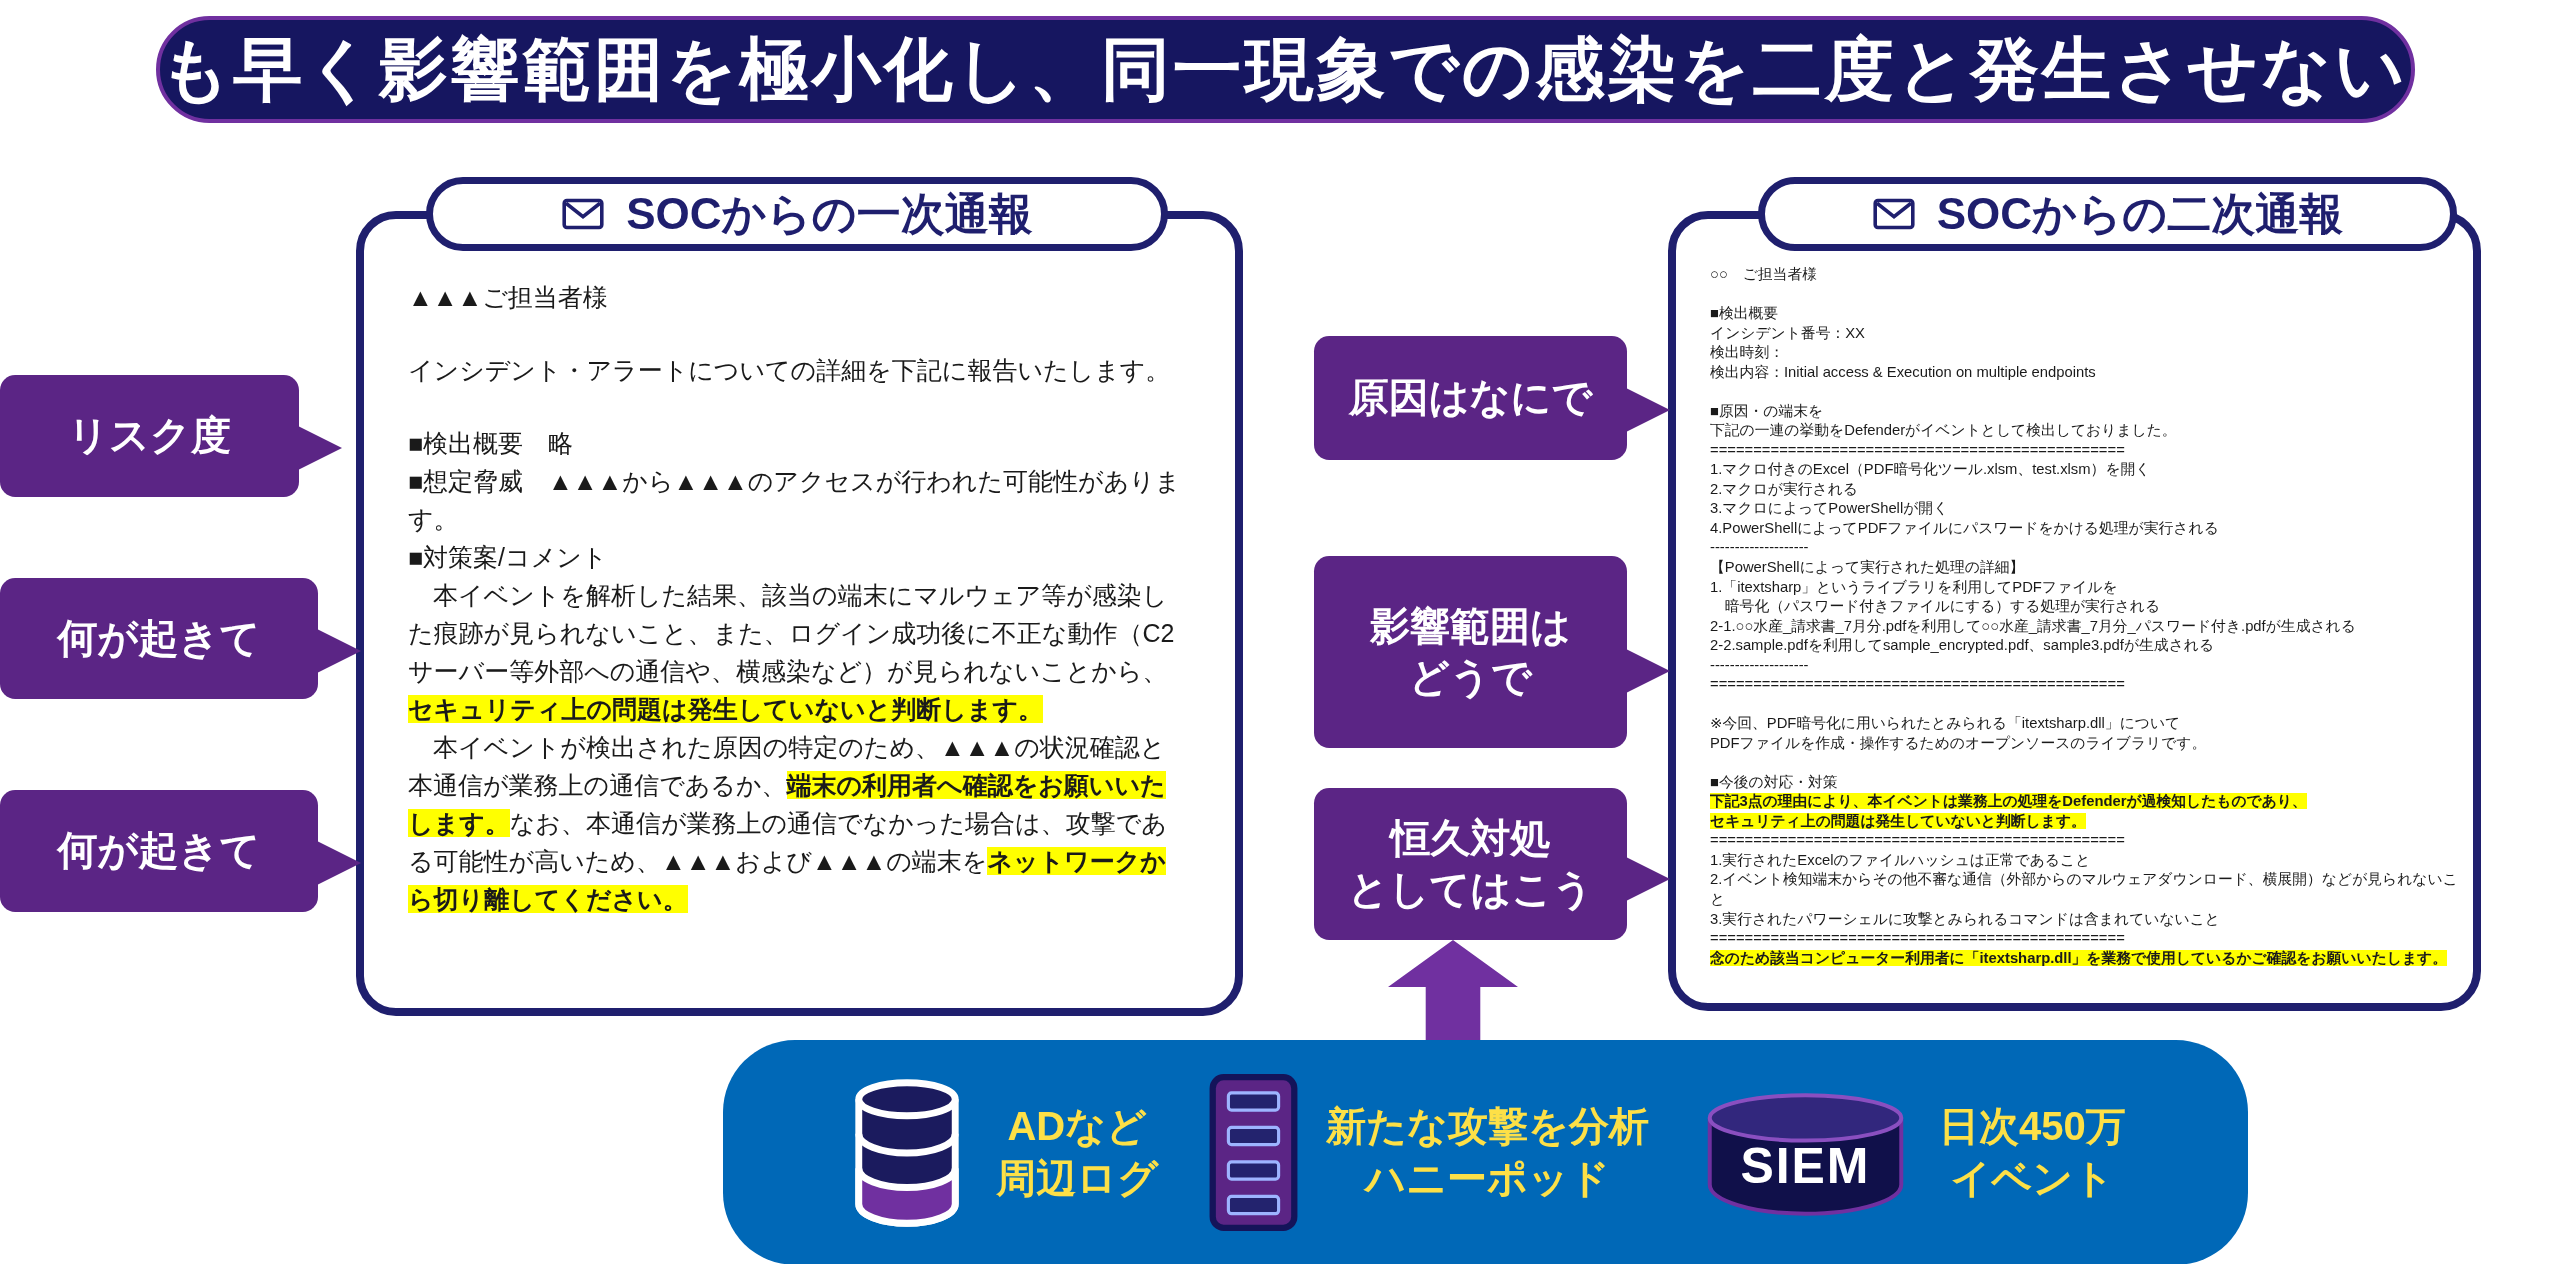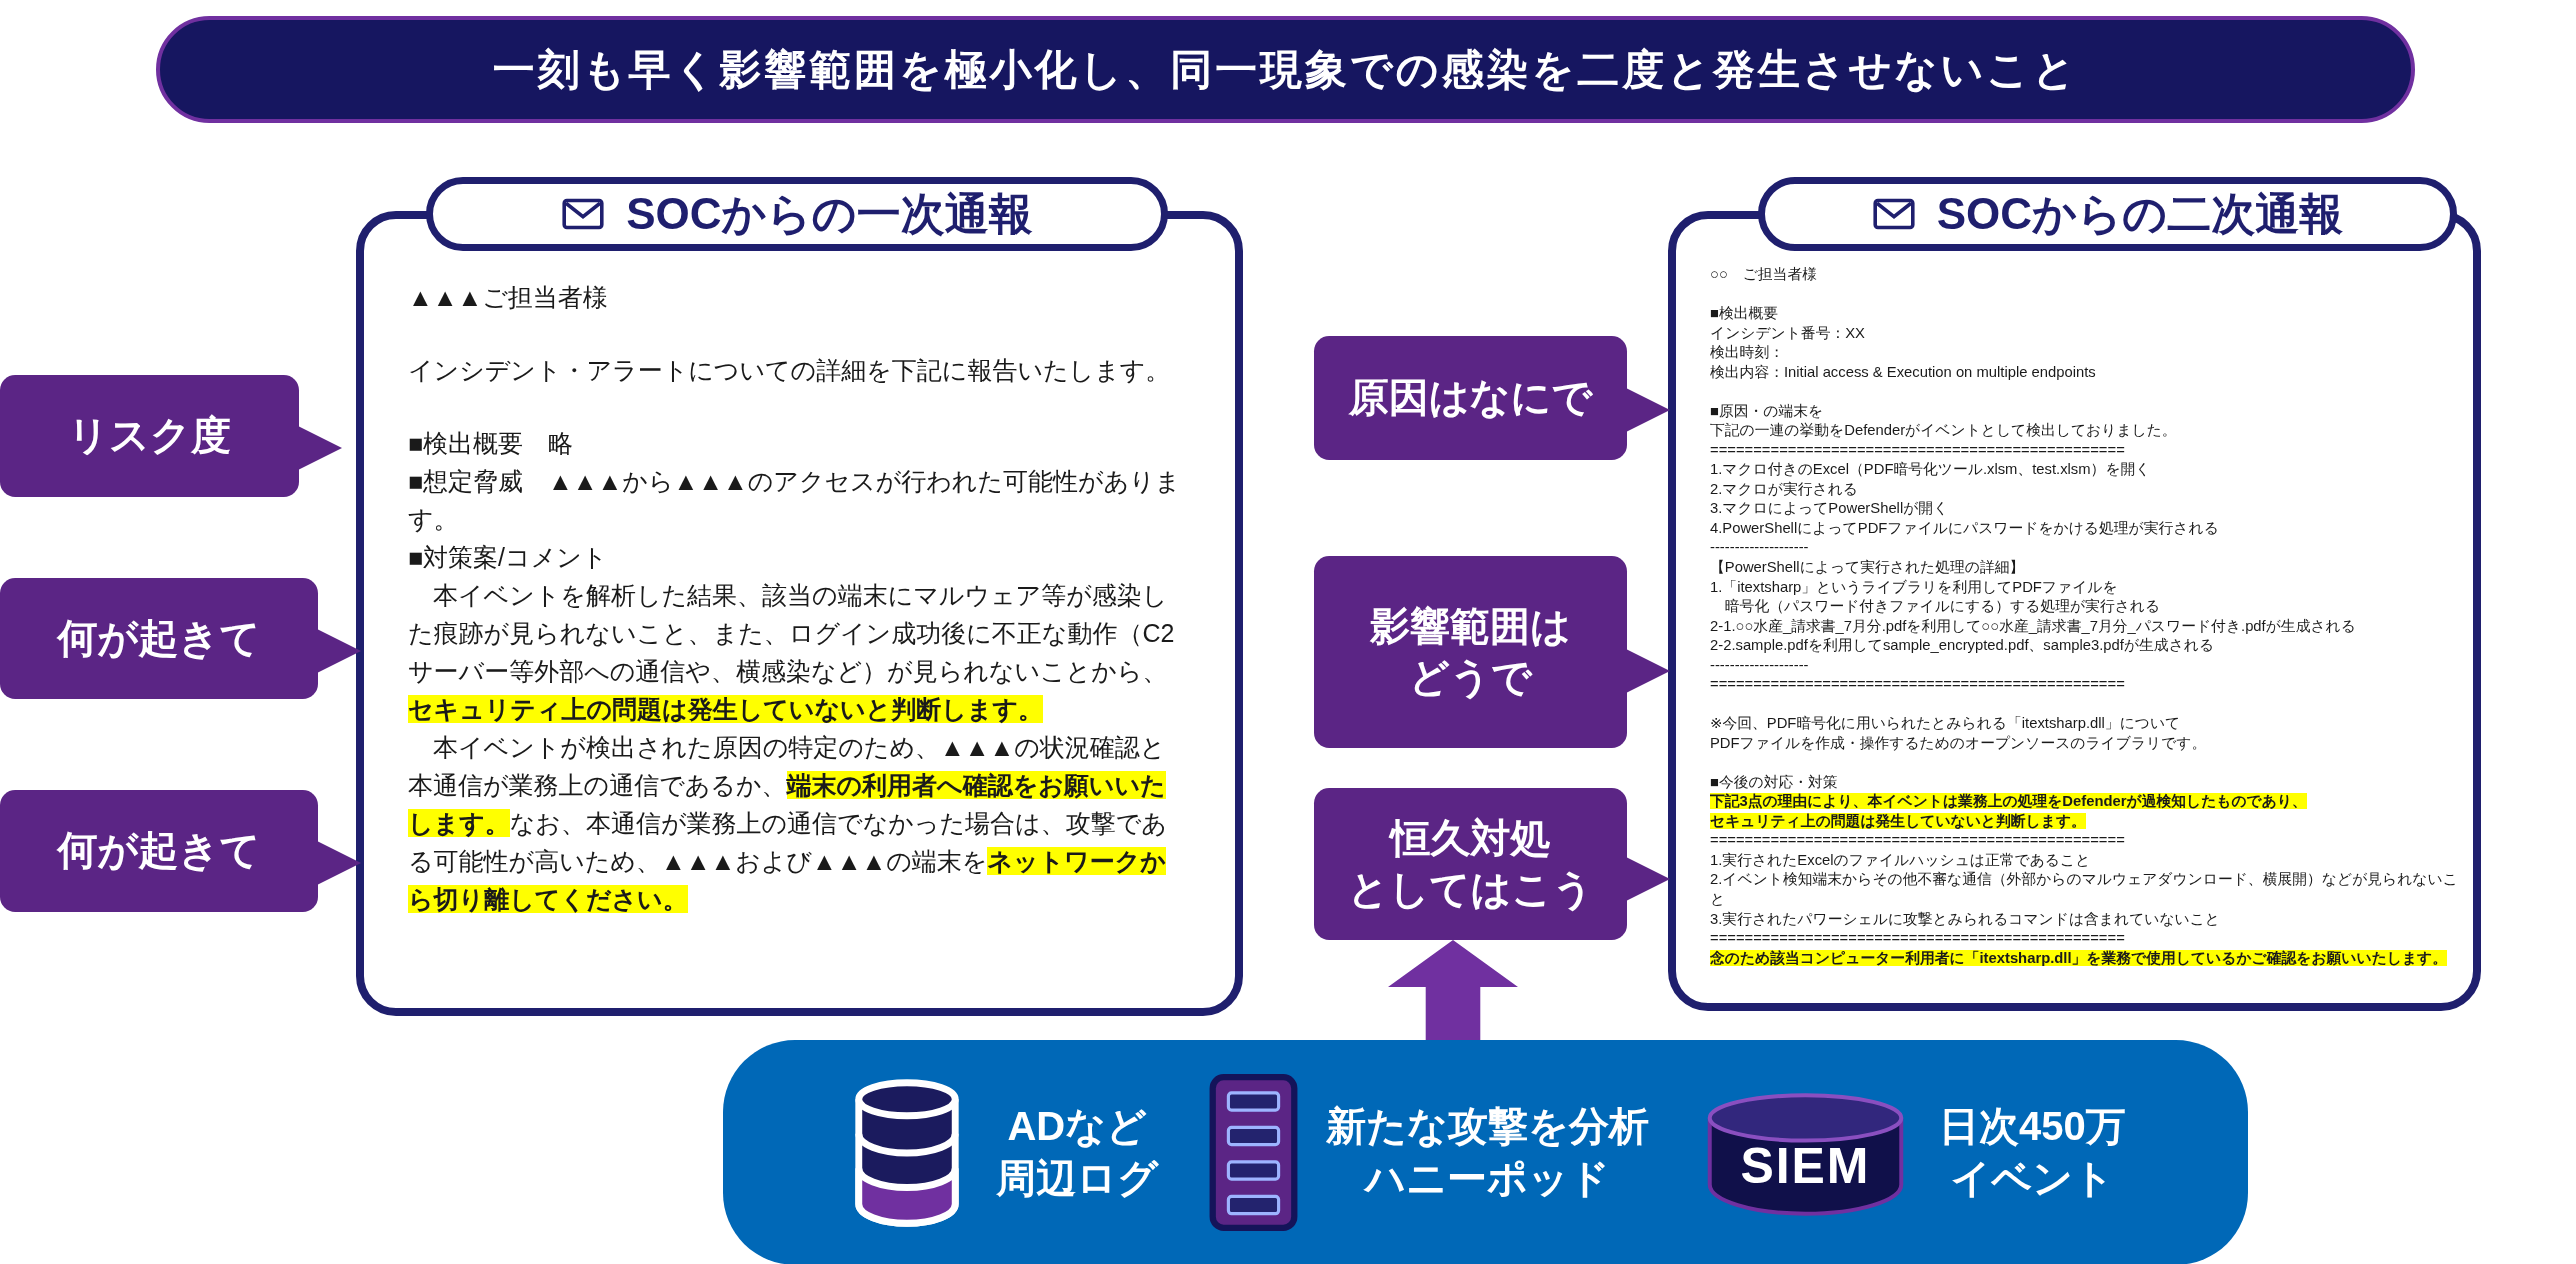--- a/index.html
+++ b/index.html
@@ -4,21 +4,21 @@
 <style>
   html,body { margin:0; padding:0; background:#ffffff; }
   body { font-family:"Liberation Sans","DejaVu Sans",sans-serif; }
   .canvas { position:relative; width:2576px; height:1265px; background:#ffffff; overflow:hidden; }
 
   
   .banner {
     position:absolute; left:156px; top:16px; width:2259px; height:107px; box-sizing:border-box;
     background:var(--banner-bg,#161660); border:4.8px solid var(--accent-purple,#7030a0);
     border-radius:55px; display:flex; align-items:center; justify-content:center;
-    color:#ffffff; font-size:42px; font-weight:700; letter-spacing:2.9px; white-space:nowrap;
+    color:#ffffff; font-size:69px; font-weight:700; letter-spacing:2.9px; white-space:nowrap;
   }
 
   
   .panel { position:absolute; box-sizing:border-box; background:#ffffff;
     border:8.6px solid var(--panel-border,#1f1f6e); border-radius:40px; z-index:1; }
   .panel-left  { left:356px;  top:211px; width:887px; height:805px; }
   .panel-right { left:1668px; top:211px; width:813px; height:800px; }
 
   .pill { position:absolute; box-sizing:border-box; height:74px; background:#ffffff;
     border:7.6px solid var(--panel-border,#1f1f6e); border-radius:44px;
@@ -53,21 +53,21 @@
   
   .up-arrow { position:absolute; left:1388px; top:940px; width:130px; height:107px;
     background:var(--accent-purple,#7030a0); z-index:1;
     clip-path:polygon(50% 0, 100% 44%, 71% 44%, 71% 100%, 29% 100%, 29% 44%, 0 44%); }
 
   
   .bar { position:absolute; left:723px; top:1040px; width:1525px; height:225px; box-sizing:border-box;
     background:var(--bar-blue,#0068b7); border-radius:72px; z-index:2;
     display:flex; align-items:center; justify-content:center; gap:50px; padding:0 52px; }
   .bar-item { display:flex; align-items:center; gap:27px; }
-  .bar-label { color:#ffffff; font-size:40px; font-weight:700; line-height:1.28;
+  .bar-label { color:#fde047; font-size:40px; font-weight:700; line-height:1.28;
     white-space:pre-line; text-align:center; }
   .icon svg { display:block; }
   .siem-wrap { position:relative; width:213px; height:133px; }
   .siem-text { position:absolute; left:50%; top:60%; transform:translate(-50%,-50%);
     color:#ffffff; font-weight:700; font-size:50px; letter-spacing:1.9px; }
 </style>
 </head>
 <body>
 
 <div class="canvas">

